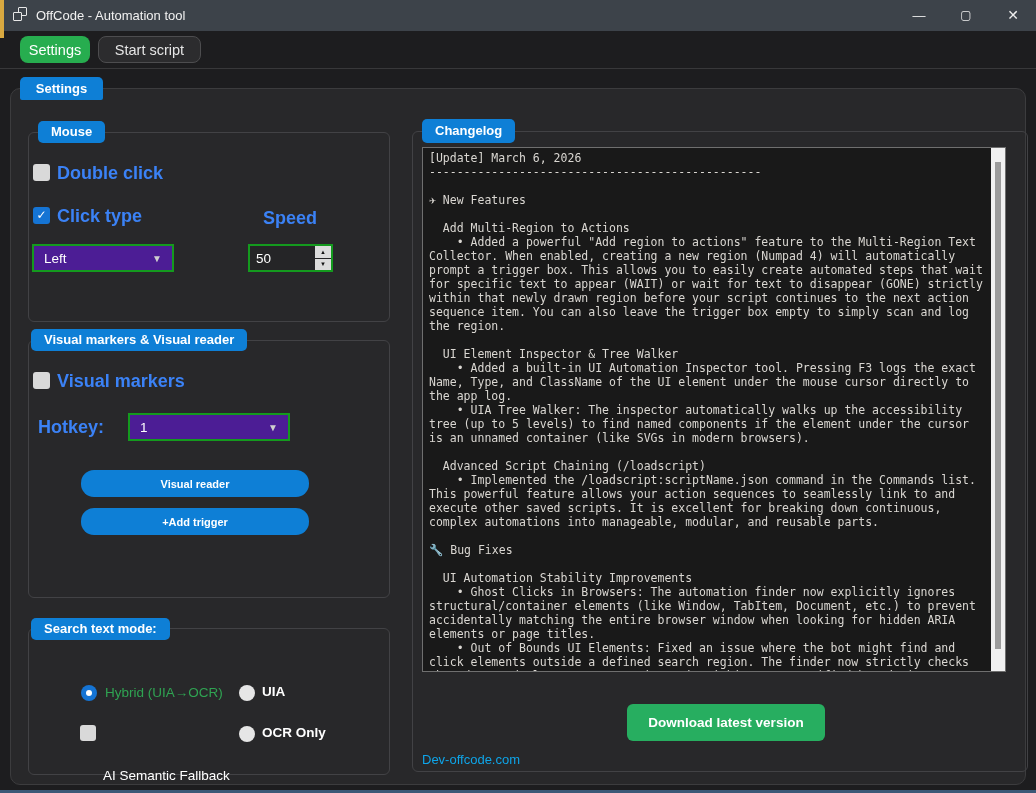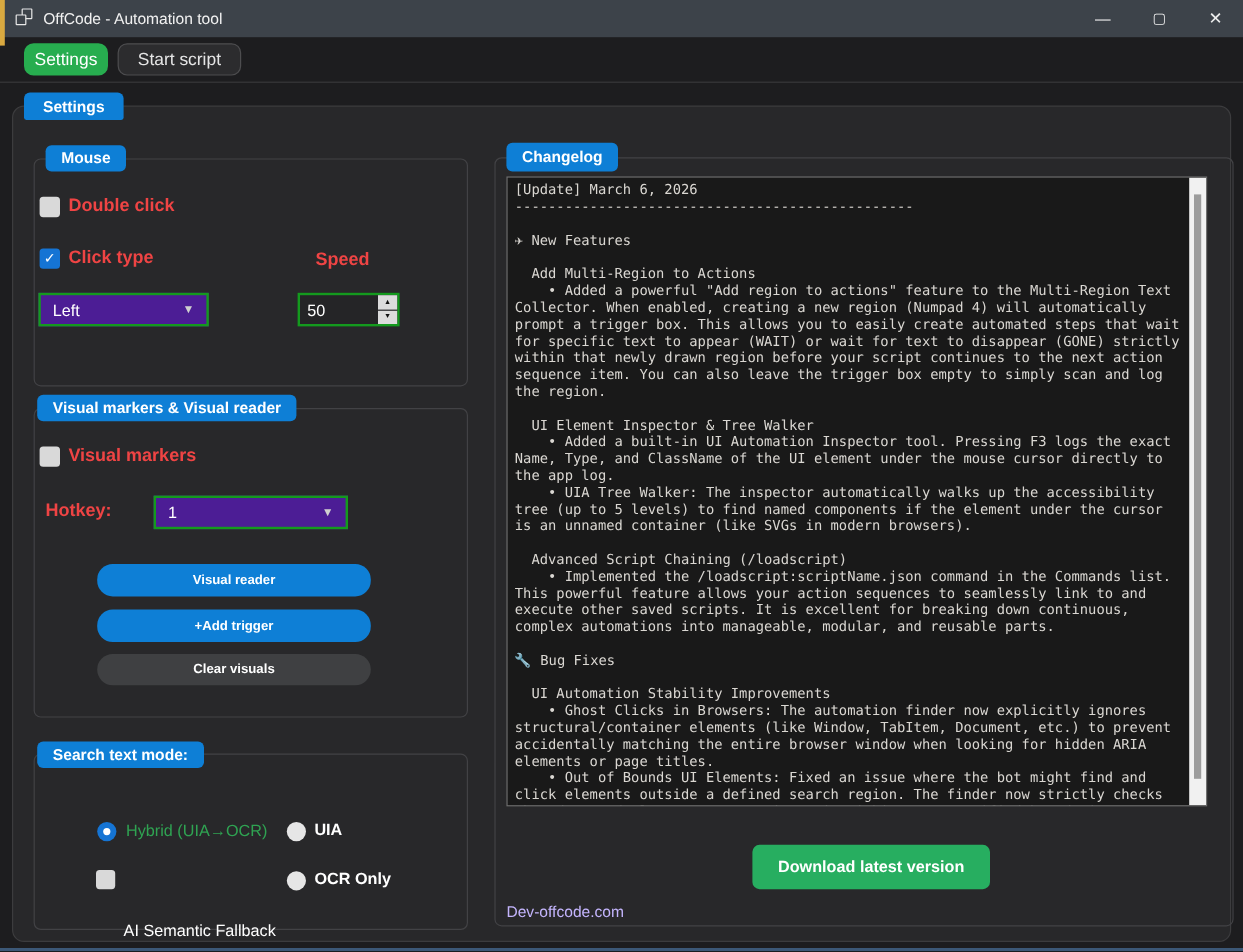--- a/index.html
+++ b/index.html
@@ -40,21 +40,21 @@
   .box-mouse  { left:28px; top:132px; width:362px; height:190px; }
   .tab-mouse  { left:38px;  top:121px; }
   .box-visual { left:28px; top:340px; width:362px; height:258px; }
   .tab-visual { left:31px;  top:329px; }
   .box-search { left:28px; top:628px; width:362px; height:147px; }
   .tab-search { left:31px;  top:618px; }
   .box-changelog { left:412px; top:131px; width:616px; height:641px; }
   .tab-changelog { left:422px; top:119px; height:24px; line-height:24px; font-size:13px; }
 
   
-  .lbl { position:absolute; font-weight:bold; font-size:15px; color:#ef4444; white-space:nowrap; }
+  .lbl { position:absolute; font-weight:bold; font-size:18px; color:#3b82f6; white-space:nowrap; }
   .lbl-sm { position:absolute; font-size:13.5px; color:#fff; white-space:nowrap; }
   .cb { position:absolute; width:17px; height:17px; border-radius:3px; background:#d9d9d9; }
   .cb.checked { background:#1574d4; color:#fff; font-size:12px; font-weight:bold; text-align:center; line-height:17px; }
   .radio { position:absolute; width:16px; height:16px; border-radius:50%; background:#e6e6e6; }
   .radio.selected { background:#1574d4; }
   .radio.selected::after { content:""; position:absolute; left:5px; top:5px; width:6px; height:6px; border-radius:50%; background:#fff; }
 
   .dropdown { position:absolute; height:28px; background:#4c1d95; border:2px solid #149a1e;
               color:#fff; font-size:13.5px; display:flex; align-items:center; padding:0 10px; }
   .dropdown .arrow { margin-left:auto; font-size:10px; color:#cfcfcf; }
@@ -74,21 +74,21 @@
   .changelog-textbox { position:absolute; left:422px; top:147px; width:584px; height:525px;
                        background:#191919; border:1px solid #6f6f6f; overflow:hidden; }
   .changelog-pre { margin:0; padding:3px 6px; font-family:"DejaVu Sans Mono","Liberation Mono",monospace;
                    font-size:11.5px; line-height:14px; color:#dad7d2; white-space:pre; }
   .vscroll { position:absolute; right:0; top:0; bottom:0; width:14px; background:#f1f1f1; }
   .vscroll-thumb { position:absolute; left:4px; width:6px; top:14px; bottom:22px; background:#9c9c9c; }
 
   .download-btn { position:absolute; left:627px; top:704px; width:198px; height:37px; background:#27ae60;
                   border:none; border-radius:6px; color:#fff; font-weight:bold; font-size:13.5px;
                   display:flex; align-items:center; justify-content:center; cursor:default; }
-  .site-link { position:absolute; left:422px; top:752px; font-size:13px; color:#c4b5fd; text-decoration:none; }
+  .site-link { position:absolute; left:422px; top:752px; font-size:13px; color:#0ea5e9; text-decoration:none; }
 
   .bottom-line { position:absolute; left:0; right:0; bottom:0; height:3px; background:#3c5877; }
   .text-green { color:#2fa352; }
   .w600 { font-weight:600; }
 </style>
 </head>
 <body>
 
 <div class="window">
 
@@ -134,21 +134,20 @@
   <div class="group-box box-visual"></div>
   <span class="cb" style="left:33px; top:372px;"></span>
   <span class="lbl" style="left:57px; top:371px;">Visual markers</span>
   <span class="lbl" style="left:38px; top:417px;">Hotkey:</span>
   <div class="dropdown" style="left:128px; top:413px; width:162px;">
     <span>1</span>
     <span class="arrow">▼</span>
   </div>
   <button class="pill-btn btn-blue" style="top:470px;">Visual reader</button>
   <button class="pill-btn btn-blue" style="top:508px;">+Add trigger</button>
-  <button class="pill-btn btn-gray" style="top:545px; height:26px;">Clear visuals</button>
 
   <div class="group-tab tab-search">Search text mode:</div>
   <div class="group-box box-search"></div>
   <span class="radio selected" style="left:81px; top:685px;"></span>
   <span class="lbl-sm text-green" style="left:105px; top:685px;">Hybrid (UIA→OCR)</span>
   <span class="radio" style="left:239px; top:685px;"></span>
   <span class="lbl-sm w600" style="left:262px; top:684px;">UIA</span>
   <span class="cb" style="left:80px; top:725px; width:16px; height:16px;"></span>
   <span class="lbl-sm" style="left:103px; top:768px;">AI Semantic Fallback</span>
   <span class="radio" style="left:239px; top:726px;"></span>

